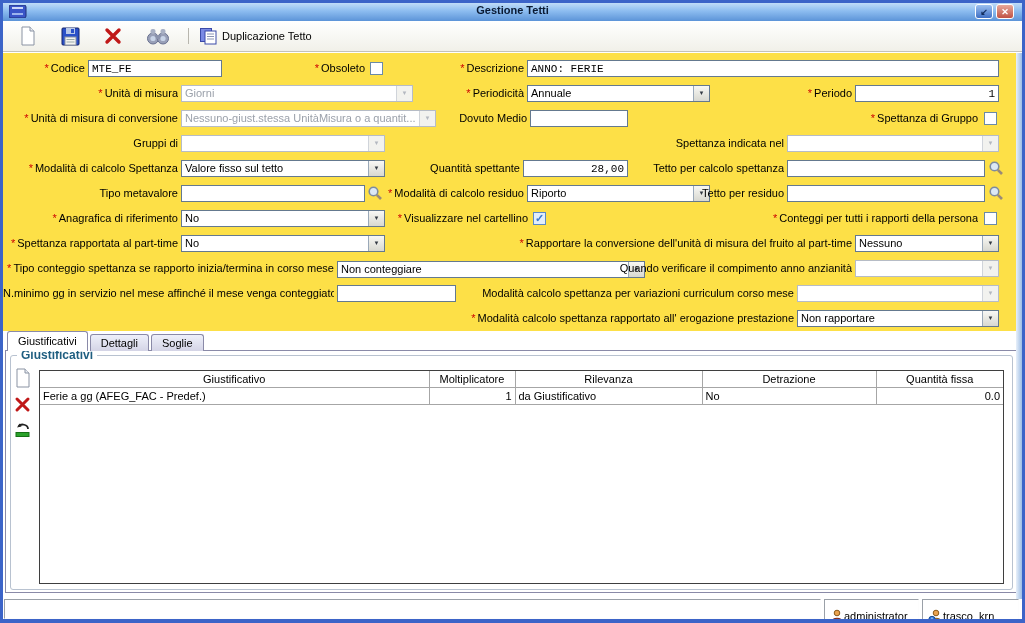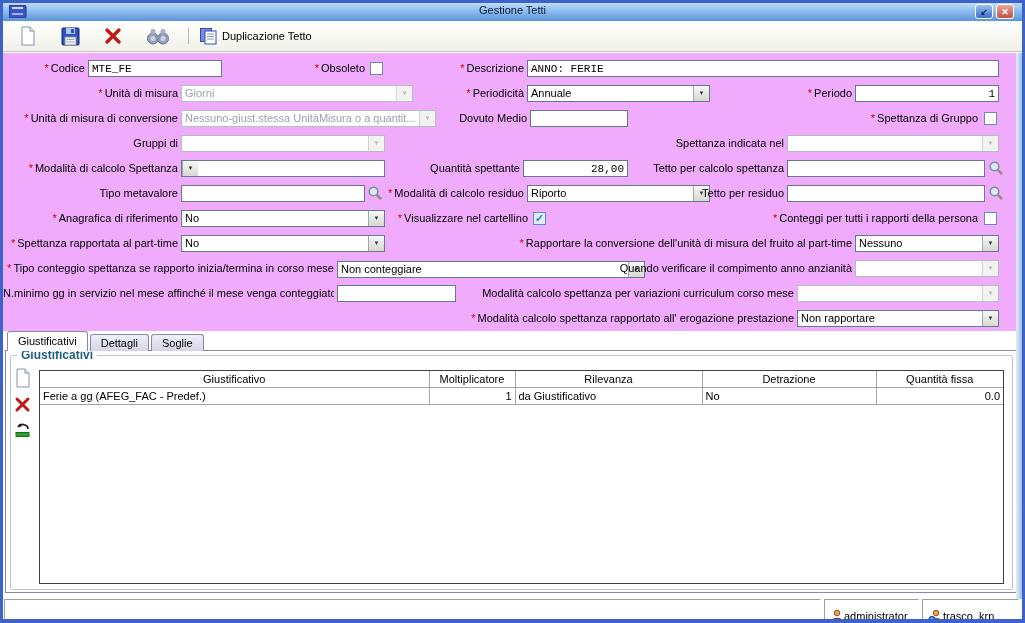--- a/index.html
+++ b/index.html
@@ -4,35 +4,35 @@
 <style>
   html,body{margin:0;padding:0;}
   body{width:1025px;height:623px;font-family:"Liberation Sans",sans-serif;font-size:11px;color:#000;}
   .window{position:relative;width:1025px;height:623px;box-sizing:border-box;
     border:3px solid #3c64c8;border-bottom-width:4px;background:#fff;overflow:hidden;}
   
   .titlebar{position:absolute;left:0;top:0;width:1019px;height:18px;
     background:linear-gradient(180deg,#c0dcf8 0%,#8cbcf0 45%,#5c94d8 100%);
     border-bottom:1px solid #3a6ab8;}
   .appicon{position:absolute;left:6px;top:2px;width:18px;height:13px;}
-  .wtitle{position:absolute;left:0;right:0;top:1px;text-align:center;font-weight:normal;color:#0a1a33;}
+  .wtitle{position:absolute;left:0;right:0;top:1px;text-align:center;font-weight:bold;color:#0a1a33;}
   .winbtns{position:absolute;right:8px;top:1px;display:flex;gap:3px;}
   .wbtn{width:18px;height:15px;border-radius:3px;box-sizing:border-box;border:1px solid #fff;
     display:flex;align-items:center;justify-content:center;font-size:9px;font-weight:bold;}
   .wbtn.min{background:linear-gradient(#9cc0f0,#3f6fc4);color:#102a5a;}
   .wbtn.close{background:linear-gradient(#e8a89a,#c05244);color:#fff;}
   
   .toolbar{position:absolute;left:0;top:18px;width:1019px;height:31px;
     background:linear-gradient(#ffffff,#f1f0e9);border-bottom:1px solid #c4c2b8;
     display:flex;align-items:center;padding-left:16px;box-sizing:border-box;}
   .tbtn{height:22px;display:flex;align-items:center;gap:4px;margin-right:24px;}
   .tsep{width:1px;height:16px;background:#b8b6ae;margin:0 10px 0 -6px;}
   .tbtn.wide{margin-right:0;}
   
-  .form{position:absolute;left:0;top:50px;width:1019px;height:278px;background:#f0abfc;}
+  .form{position:absolute;left:0;top:50px;width:1019px;height:278px;background:#fde047;}
   .lbl{position:absolute;height:17px;line-height:17px;text-align:right;white-space:nowrap;overflow:hidden;}
   .req{color:#cc0000;margin-right:2px;}
   .txt{position:absolute;height:17px;box-sizing:border-box;border:1px solid #64798f;background:#fff;
     font-family:Liberation Mono, monospace;font-size:11px;padding:0 3px;color:#000;}
   .txt.num{text-align:right;}
   .dd{position:absolute;height:17px;box-sizing:border-box;border:1px solid #64798f;background:#fff;display:flex;}
   .dd .val{flex:1;line-height:15px;padding-left:3px;white-space:nowrap;overflow:hidden;}
   .dd .arw{width:15px;background:linear-gradient(#f8f8f5,#d8d8d0);border-left:1px solid #9aa8b8;
     font-size:6px;line-height:14px;text-align:center;color:#333a44;}
   .dd.dis{border-color:#b6bcc6;}
@@ -181,20 +181,21 @@
         <span class="arw">▼</span>
       </div>
     <div class="lbl" style="left:590px;top:82px;width:191px"><span>Spettanza indicata nel</span></div>
     <div class="dd dis" style="left:784px;top:82px;width:212px">
         <span class="val"></span>
         <span class="arw">▼</span>
       </div>
 
     <div class="lbl" style="left:0px;top:107px;width:175px"><span class="req">*</span><span>Modalità di calcolo Spettanza</span></div>
     <div class="dd" style="left:178px;top:107px;width:204px">
+        <span class="val">Valore fisso sul tetto</span>
         <span class="arw">▼</span>
       </div>
     <div class="lbl" style="left:410px;top:107px;width:107px"><span>Quantità spettante</span></div>
     <input class="txt num" style="left: 520px; top: 107px; width: 105px;" value="28,00">
     <div class="lbl" style="left:620px;top:107px;width:161px"><span>Tetto per calcolo spettanza</span></div>
     <input class="txt" style="left: 784px; top: 107px; width: 198px;" value="">
     <span class="mag" style="left:985px;top:107px">
       <svg width="17" height="17">
           <circle cx="6.5" cy="6.5" r="4.3" fill="#dce8f4" stroke="#7d8ba0" stroke-width="1.6"></circle>
           <line x1="9.8" y1="9.8" x2="14" y2="14" stroke="#9a8a78" stroke-width="2.6"></line>

